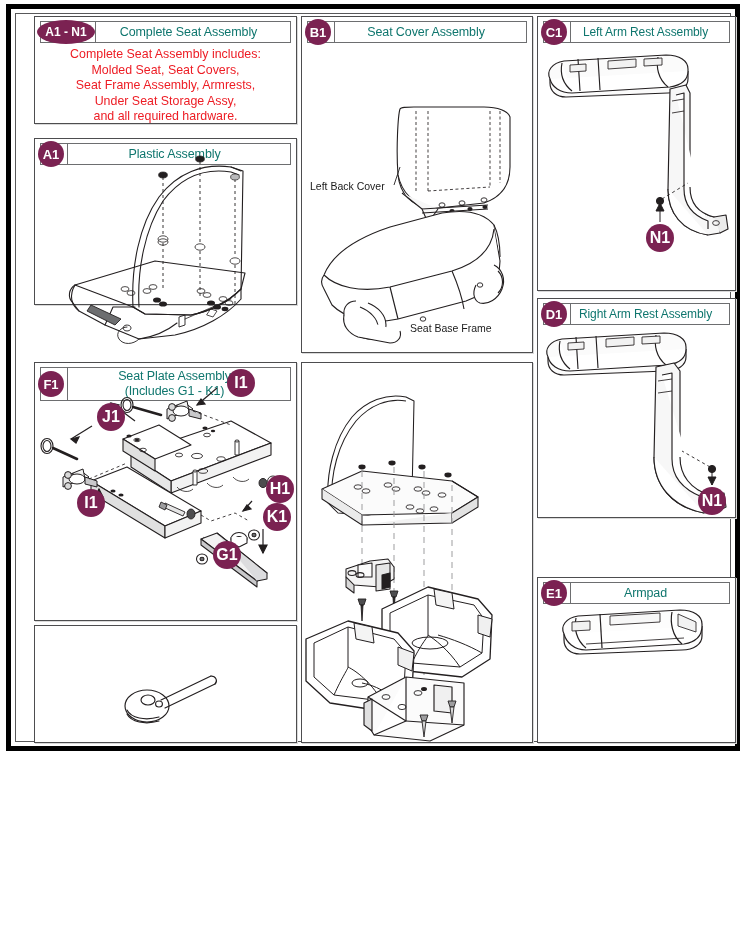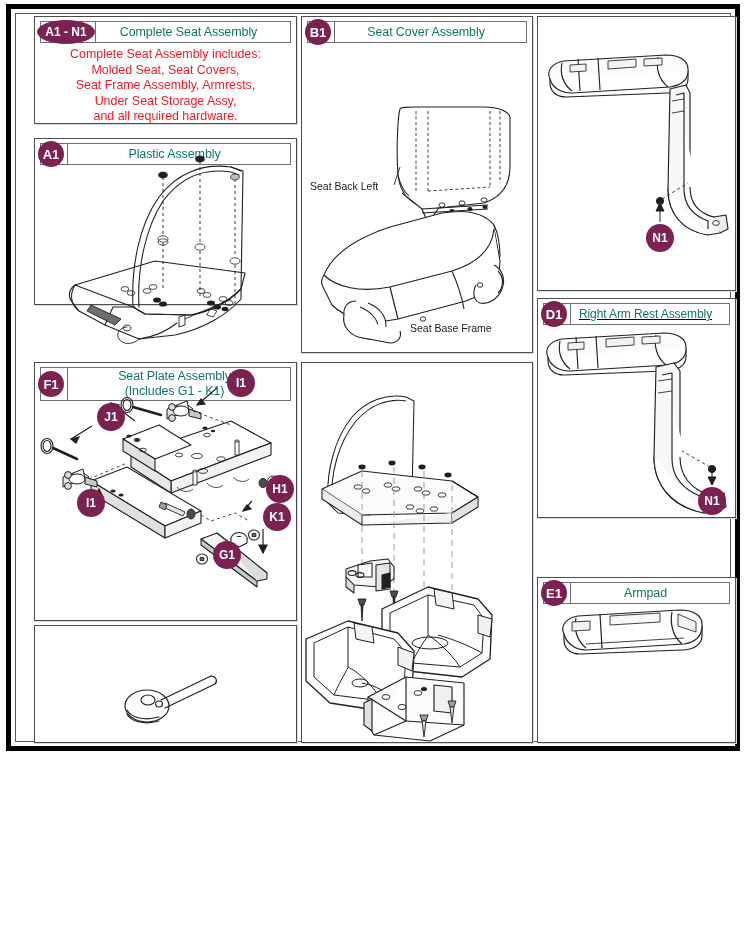--- a/index.html
+++ b/index.html
@@ -80,21 +80,21 @@
   }
   .badge-head.wide {
     width: 58px; height: 24px;
     border-radius: 50% / 50%;
     font-size: 12px;
     left: -4px;
     letter-spacing: 0px;
   }
   .badge-call {
     width: 28px; height: 28px;
-    font-size: 12px;
+    font-size: 16px;
     z-index: 6;
   }
 
   
   .warn-text {
     position: absolute;
     color: #ed1c24;
     font-size: 12.4px;
     line-height: 15.6px;
     text-align: center;
@@ -421,21 +421,21 @@
         <g fill="none" stroke="#231f20" stroke-width="0.9">
           <ellipse cx="178" cy="268" rx="2.8" ry="2.2"></ellipse>
           <ellipse cx="121" cy="302" rx="2.8" ry="2.2"></ellipse>
         </g>
 
         <g stroke="#231f20" stroke-width="0.9" fill="none">
           <line x1="92" y1="168" x2="98" y2="150"></line>
         </g>
       </svg>
     </div>
-    <div class="part-label" style="left:8px; top:163px;">Seat Back Left</div>
+    <div class="part-label" style="left:8px; top:163px;">Left Back Cover</div>
     <div class="part-label" style="left:108px; top:305px;">Seat Base Frame</div>
   </div>
 
   <div class="panel" style="left:285px; top:348px; width:232px; height:381px;">
     <div class="art">
       <svg viewBox="0 0 232 381" width="232" height="381">
 
         <g fill="#ffffff" stroke="#231f20" stroke-width="1.05" stroke-linejoin="round">
           <path d="M26 140 C24 110 32 76 50 54 C64 38 84 30 104 34 L112 38 L110 132 C100 142 84 150 66 152 L36 150 Z"></path>
           <path d="M30 140 C28 112 36 80 54 58 C68 42 86 35 104 38"></path>
@@ -537,20 +537,25 @@
           <path d="M118 352 L126 352 L124 358 L120 358 Z" fill="#9d9d9f"></path>
           <path d="M120 358 L124 358 L122 374 Z" fill="#d9d9d9"></path>
           <path d="M146 338 L154 338 L152 344 L148 344 Z" fill="#9d9d9f"></path>
           <path d="M148 344 L152 344 L150 360 Z" fill="#d9d9d9"></path>
         </g>
       </svg>
     </div>
   </div>
 
   <div class="panel" style="left:521px; top:2px; width:199px; height:275px;">
+    <div class="panel-head">
+      <div class="badge badge-head">C1</div>
+      <div class="head-divider"></div>
+      <div class="head-title" style="font-size:12px;">Left Arm Rest Assembly</div>
+    </div>
     <div class="art">
       <svg viewBox="0 0 199 275" width="199" height="275">
         <g fill="#ffffff" stroke="#231f20" stroke-width="1.15" stroke-linejoin="round">
 
           <path d="M12 62 C8 54 14 46 26 44 L128 38 C142 38 150 44 150 52 L150 62 C150 70 142 76 130 76 L28 80 C18 80 12 74 12 66 Z" fill="#fbfbfb"></path>
           <path d="M12 62 C14 70 22 76 34 76 L132 70 C144 68 150 62 150 54"></path>
           <path d="M24 46 C22 56 24 66 34 74"></path>
           <path d="M120 40 C118 50 120 62 130 70"></path>
           <path d="M40 42 L42 74"></path>
           <path d="M60 41 L62 73"></path>
@@ -578,21 +583,21 @@
           <line x1="122" y1="188" x2="122" y2="205"></line>
           <polygon points="122,186 118,194 126,194"></polygon>
           <circle cx="122" cy="184" r="3.6"></circle>
           <line x1="124" y1="182" x2="150" y2="166" stroke-dasharray="3,3" stroke-width="0.9" fill="none"></line>
         </g>
       </svg>
     </div>
     <div class="badge badge-call" style="left:108px; top:207px;">N1</div>
   </div>
 
-  <div class="panel" style="left:521px; top:284px; width:199px; height:220px;text-decoration:underline;">
+  <div class="panel" style="left:521px; top:284px; width:199px; height:220px;">
     <div class="panel-head">
       <div class="badge badge-head">D1</div>
       <div class="head-divider"></div>
       <div class="head-title" style="font-size:12px;">Right Arm Rest Assembly</div>
     </div>
     <div class="art">
       <svg viewBox="0 0 199 272" width="199" height="272">
         <g fill="#ffffff" stroke="#231f20" stroke-width="1.15" stroke-linejoin="round">
           <path d="M10 58 C6 50 12 42 24 40 L126 34 C140 34 148 40 148 48 L148 58 C148 66 140 72 128 72 L26 76 C16 76 10 70 10 62 Z" fill="#fbfbfb"></path>
           <path d="M10 58 C12 66 20 72 32 72 L130 66 C142 64 148 58 148 50"></path>

